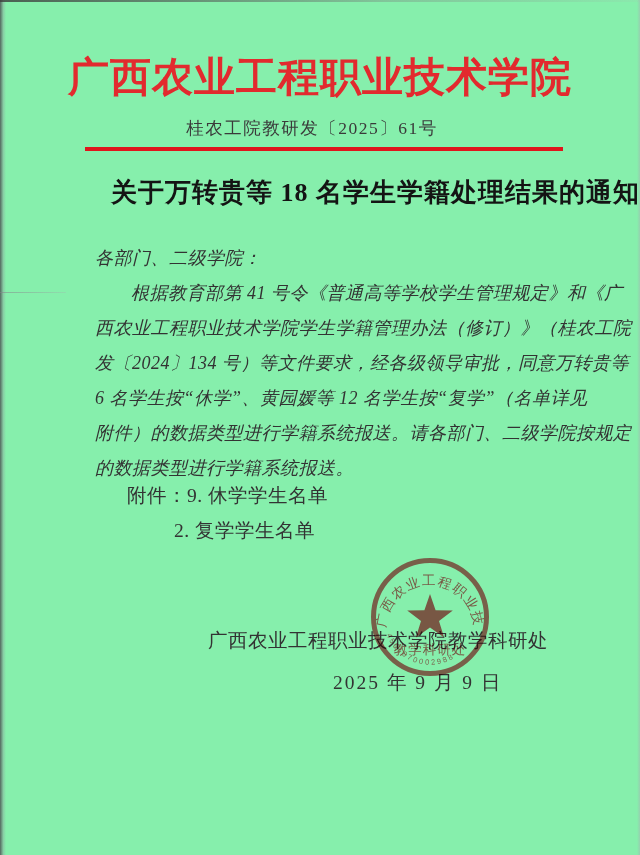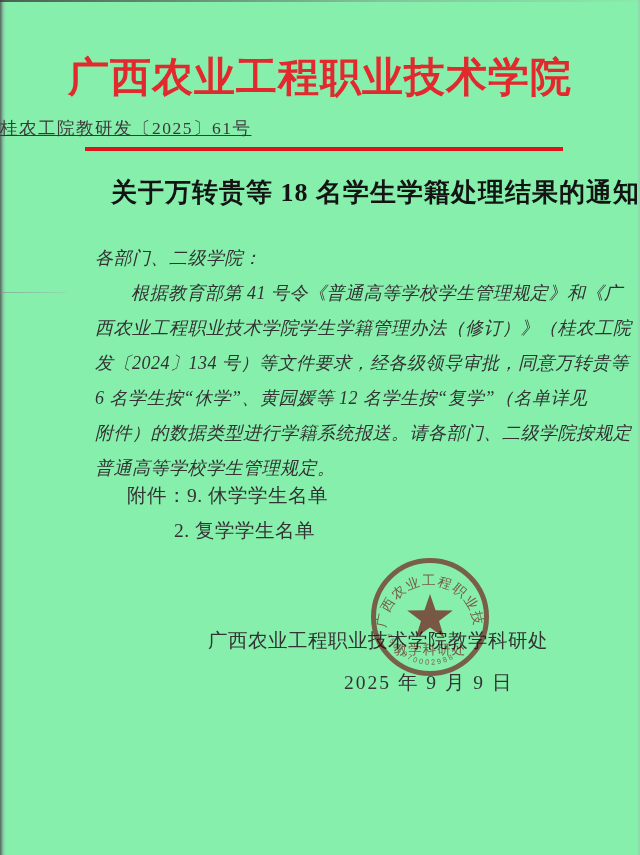--- a/index.html
+++ b/index.html
@@ -18,22 +18,22 @@
     background:linear-gradient(to left, rgba(170,170,180,.45), rgba(220,220,225,0));}
   .fold-line{position:absolute;left:0;top:292px;width:66px;height:1px;
     background:linear-gradient(to right, rgba(130,130,135,.55), rgba(170,170,175,.25));}
 
   .org-title{
     position:absolute;left:0;right:0;top:50px;text-align:center;
     font-size:41px;font-weight:bold;color:#e22a2e;letter-spacing:1px;
     white-space:nowrap;
   }
   .doc-number{
-    position:absolute;left:0;right:16px;top:116px;text-align:left;
-    font-size:17.5px;color:#3a3a3a;letter-spacing:1.5px;text-decoration:underline;
+    position:absolute;left:0;right:16px;top:116px;text-align:center;
+    font-size:17.5px;color:#3a3a3a;letter-spacing:1.5px;
   }
   .red-rule{
     position:absolute;left:85px;top:147px;width:478px;height:4px;
     background:#e0151c;
   }
   .notice-title{
     position:absolute;left:0;right:0;top:175px;text-align:right;
     font-size:26px;font-weight:bold;color:#141414;letter-spacing:1px;
     white-space:nowrap;
   }
@@ -49,21 +49,21 @@
   }
   .attach-line2{
     position:absolute;left:174px;top:517px;font-size:19.5px;color:#333;letter-spacing:.5px;
     white-space:nowrap;
   }
   .signature{
     position:absolute;right:92px;top:627px;font-size:19.5px;color:#333;
     letter-spacing:.5px;white-space:nowrap;
   }
   .sign-date{
-    position:absolute;left:344px;top:669px;font-size:19.5px;color:#333;
+    position:absolute;left:333px;top:669px;font-size:19.5px;color:#333;
     letter-spacing:2px;white-space:nowrap;
   }
   .seal{
     position:absolute;left:360px;top:547px;width:140px;height:140px;
     mix-blend-mode:multiply;opacity:.85;
   }
   .seal text{font-family:"Liberation Sans","DejaVu Sans",sans-serif;}
 </style>
 </head>
 <body>
@@ -83,21 +83,21 @@
 
   <div class="notice-title">关于万转贵等 18 名学生学籍处理结果的通知</div>
 
   <div class="body-block">
     <div class="body-line">各部门、二级学院：</div>
     <div class="body-line indent">根据教育部第 41 号令《普通高等学校学生管理规定》和《广</div>
     <div class="body-line">西农业工程职业技术学院学生学籍管理办法（修订）》（桂农工院</div>
     <div class="body-line">发〔2024〕134 号）等文件要求，经各级领导审批，同意万转贵等</div>
     <div class="body-line">6 名学生按“休学”、黄园媛等 12 名学生按“复学”（名单详见</div>
     <div class="body-line">附件）的数据类型进行学籍系统报送。请各部门、二级学院按规定</div>
-    <div class="body-line">普通高等学校学生管理规定。</div>
+    <div class="body-line">的数据类型进行学籍系统报送。</div>
   </div>
 
   <div class="attach-line1"><span>附件：</span><span>9. 休学学生名单</span></div>
   <div class="attach-line2">2. 复学学生名单</div>
 
   <div class="signature">广西农业工程职业技术学院教学科研处</div>
   <div class="sign-date">2025 年 9 月 9 日</div>
 
   <svg class="seal" viewBox="0 0 140 140">
     <defs>

